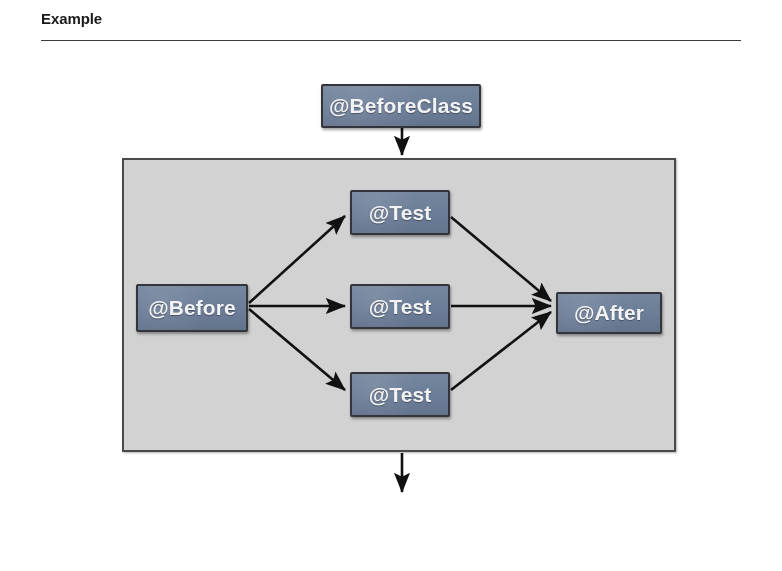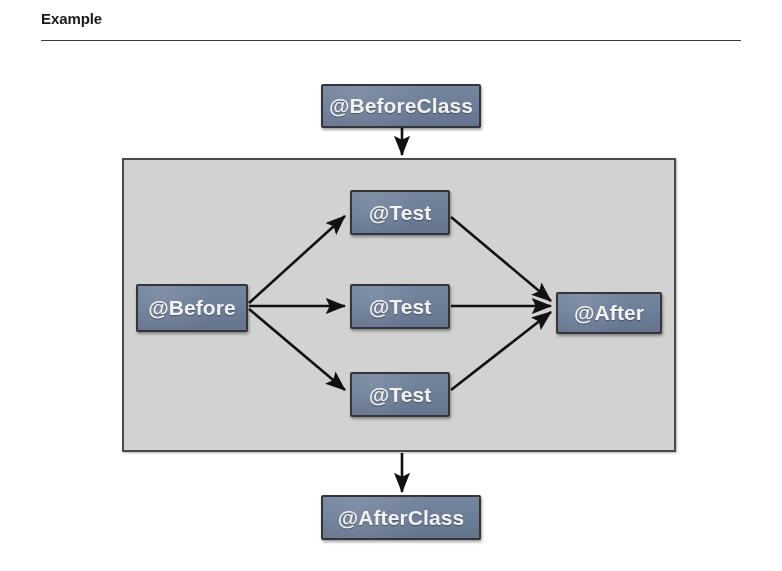--- a/index.html
+++ b/index.html
@@ -145,15 +145,14 @@
   <div class="node-box" id="node-before">@Before</div>
 
   <div class="node-box" id="node-test-1">@Test</div>
 
   <div class="node-box" id="node-test-2">@Test</div>
 
   <div class="node-box" id="node-test-3">@Test</div>
 
   <div class="node-box" id="node-after">@After</div>
 
-  <div class="node-box" id="node-afterclass">@AfterClass</div>
 
 </div>
 
 </body></html>

